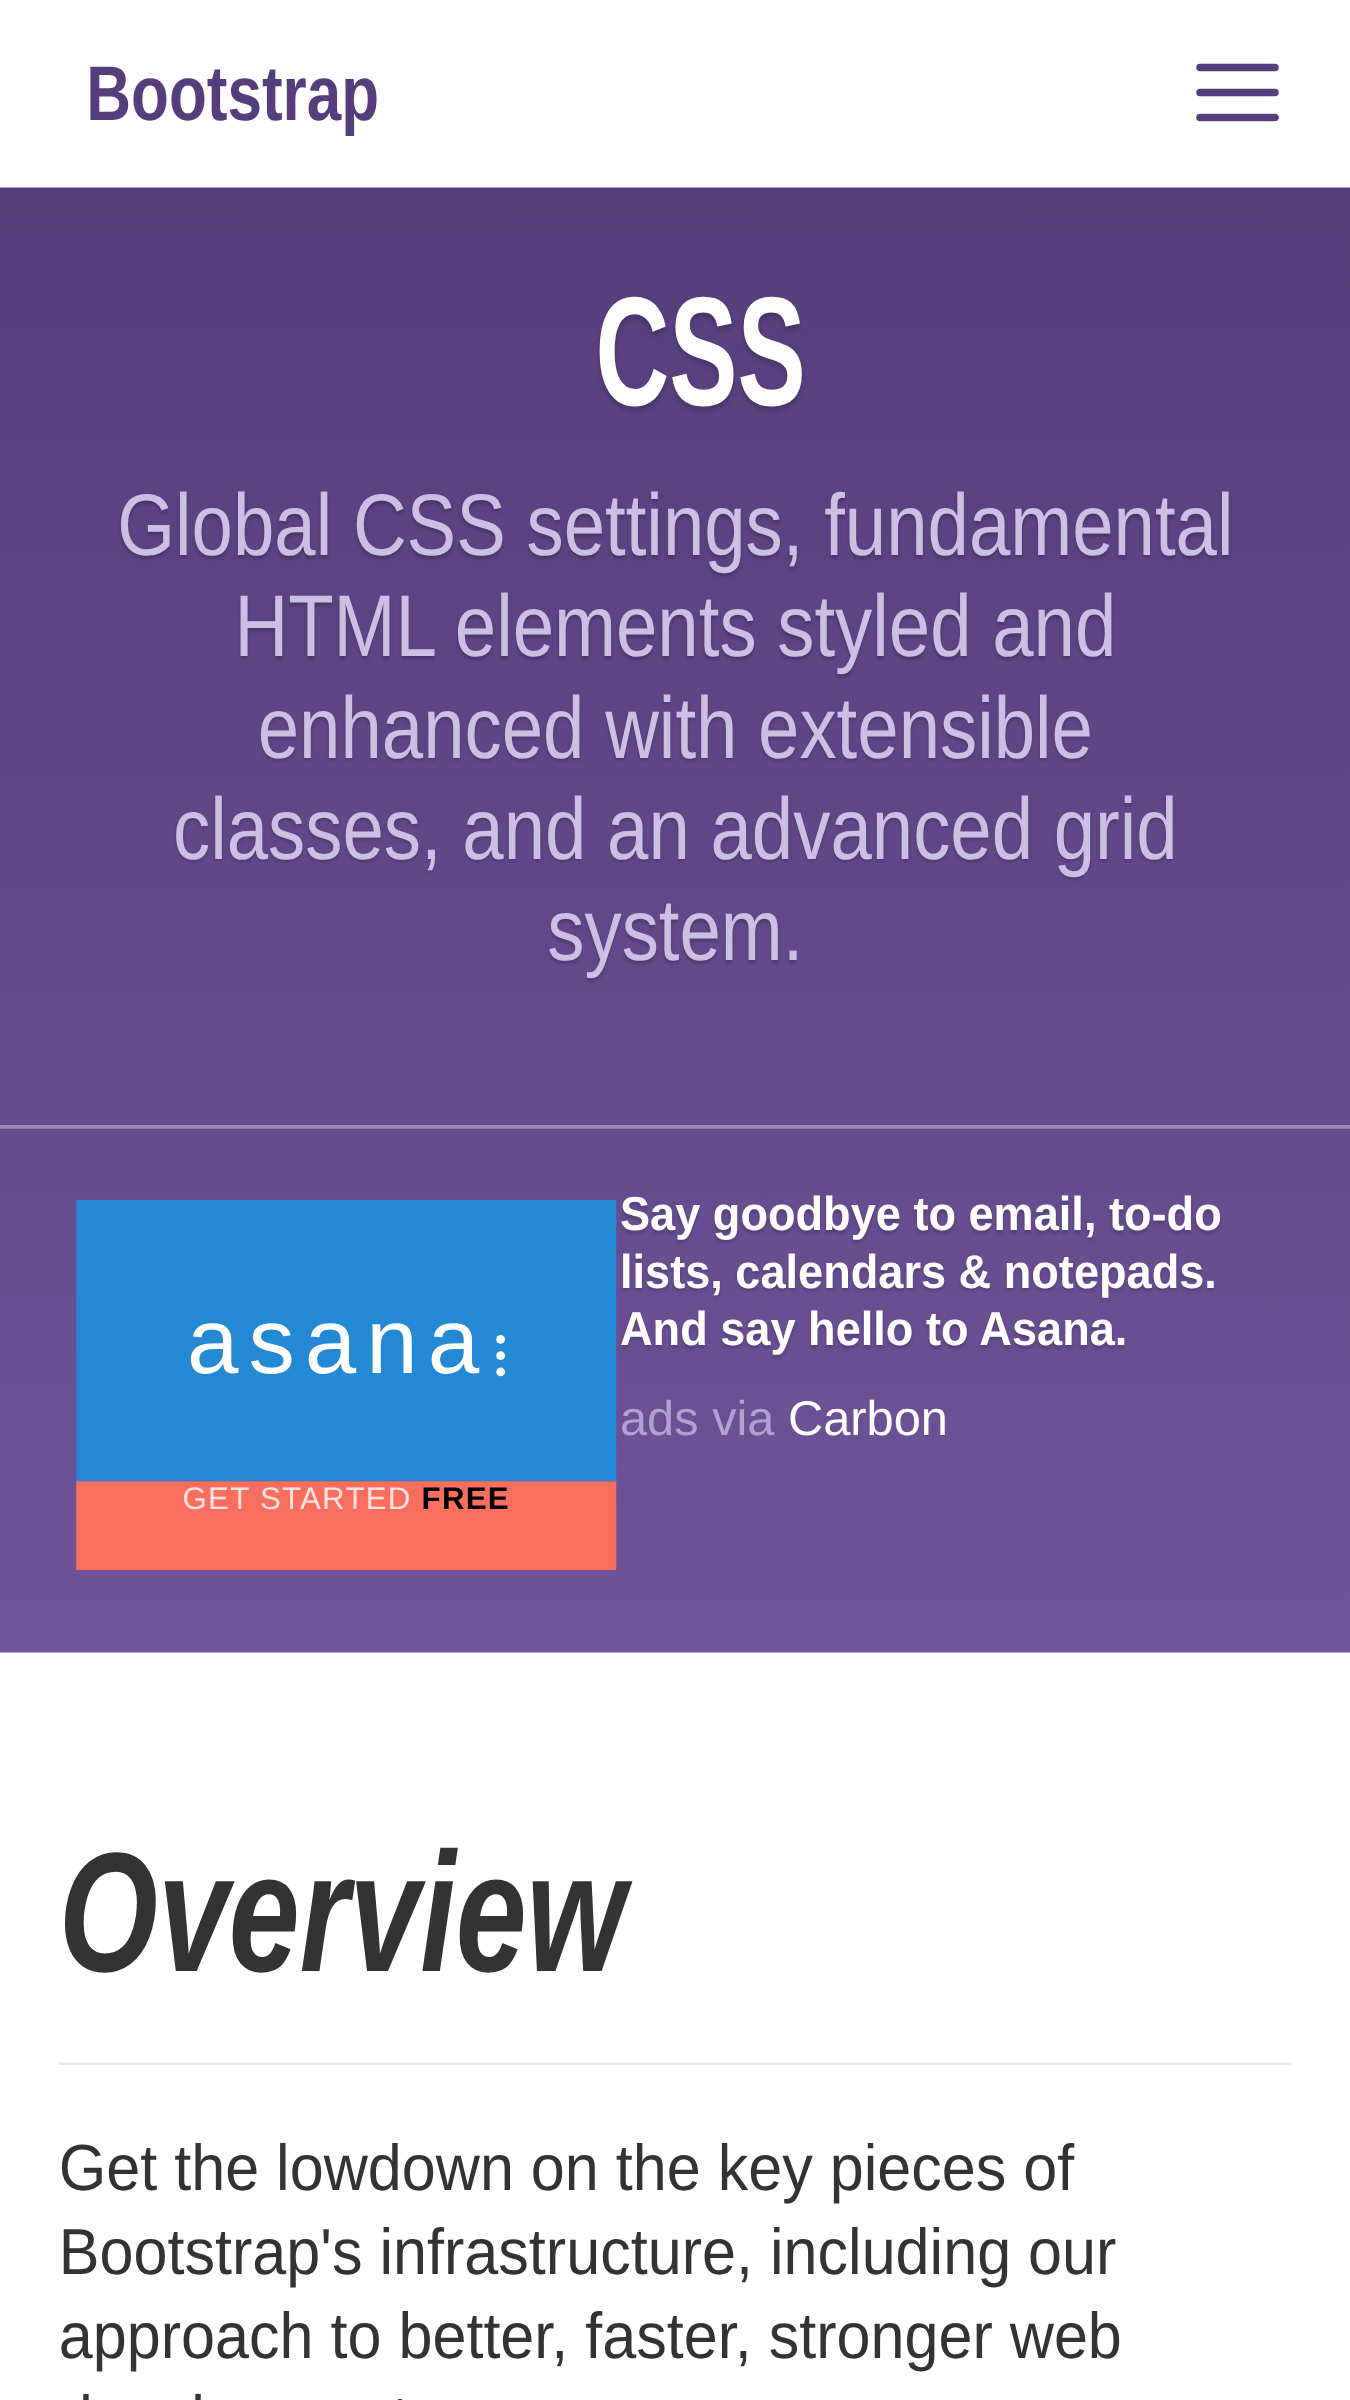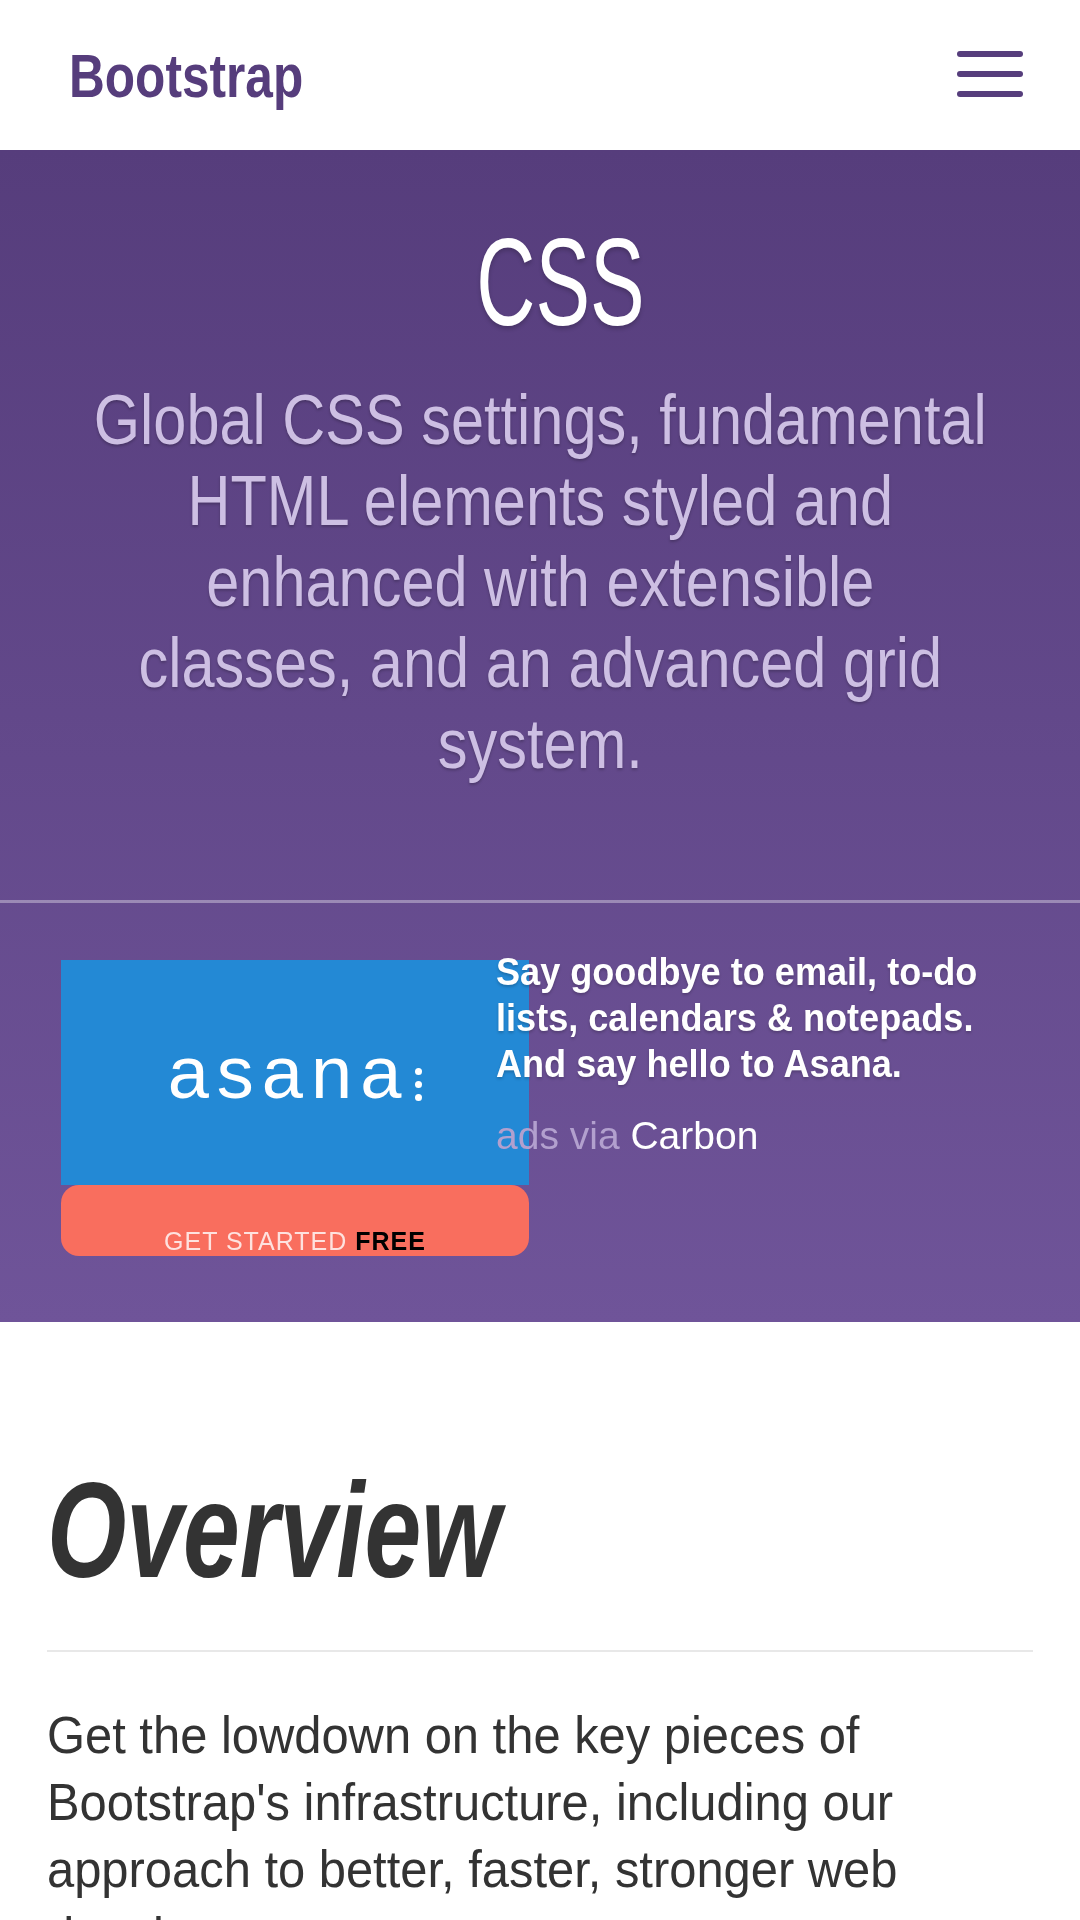--- a/index.html
+++ b/index.html
@@ -26,54 +26,54 @@
   }
   .hamburger .bar { width:66px; height:6px; border-radius:3px; background:#563d7c; }
 
   
   .masthead {
     position:absolute; top:150px; left:0; width:1080px; height:1172px;
     background:linear-gradient(180deg,#563d7c 0%,#6f5499 100%);
     text-align:center; color:#fff;
   }
   .masthead h1 {
-    padding-top:70px; font-size:124px; line-height:1; font-weight:400; color:#ffffff;
+    padding-top:70px; font-size:124px; line-height:1; font-weight:700; color:#ffffff;
     text-shadow:0 3px 5px rgba(0,0,0,.2);
     padding-left:40px;
   }
   .masthead h1 > span { display:inline-block; transform:scaleX(.66); transform-origin:center; }
   .masthead .subtitle {
     margin-top:36px; font-size:70px; line-height:81px; color:#cdbfe3;
     white-space:pre-line; text-shadow:0 2px 3px rgba(0,0,0,.22);
   }
   .masthead .subtitle > span { display:inline-block; transform:scaleX(.85); transform-origin:center top; }
 
   
   .carbon-ad {
     position:absolute; top:750px; left:0; right:0; bottom:0;
     border-top:3px solid rgba(255,255,255,.35); text-align:left;
   }
   .ad-img {
-    position:absolute; left:61px; top:57px; width:468px; height:296px;
+    position:absolute; left:61px; top:57px; width:432px; height:296px;
     display:block; cursor:pointer;
   }
   .ad-img-blue {
     width:100%; height:225px; background:#2389d5;
     display:flex; align-items:center; justify-content:center;
   }
   .asana-logo {
     color:#fff; font-size:74px; letter-spacing:8px; font-weight:400;
     display:flex; align-items:flex-end;
   }
   .asana-dots { display:flex; flex-direction:column; margin-left:6px; margin-bottom:14px; }
   .asana-dots i { width:7px; height:7px; border-radius:50%; background:#fff; margin-top:6px; display:block; }
   .ad-img-red {
     width:100%; height:71px; background:#f96e5e;
-    display:flex; align-items:flex-end; justify-content:center;
-    font-size:25px; letter-spacing:1px; white-space:pre;border-radius:18px;
+    display:flex; align-items:flex-start; justify-content:center;
+    font-size:25px; letter-spacing:1px; white-space:pre;
   }
   .cta-prefix { color:rgba(255,255,255,.8); }
   .cta-bold { color:#000000; font-weight:700; }
   .ad-text {
     position:absolute; left:496px; top:46px; right:40px; cursor:pointer;
   }
   .ad-copy {
     font-size:38px; font-weight:700; line-height:46px; color:#ffffff;
     white-space:pre-line; display:inline-block; transform:scaleX(.95); transform-origin:left top;
     text-shadow:0 2px 3px rgba(0,0,0,.2);

